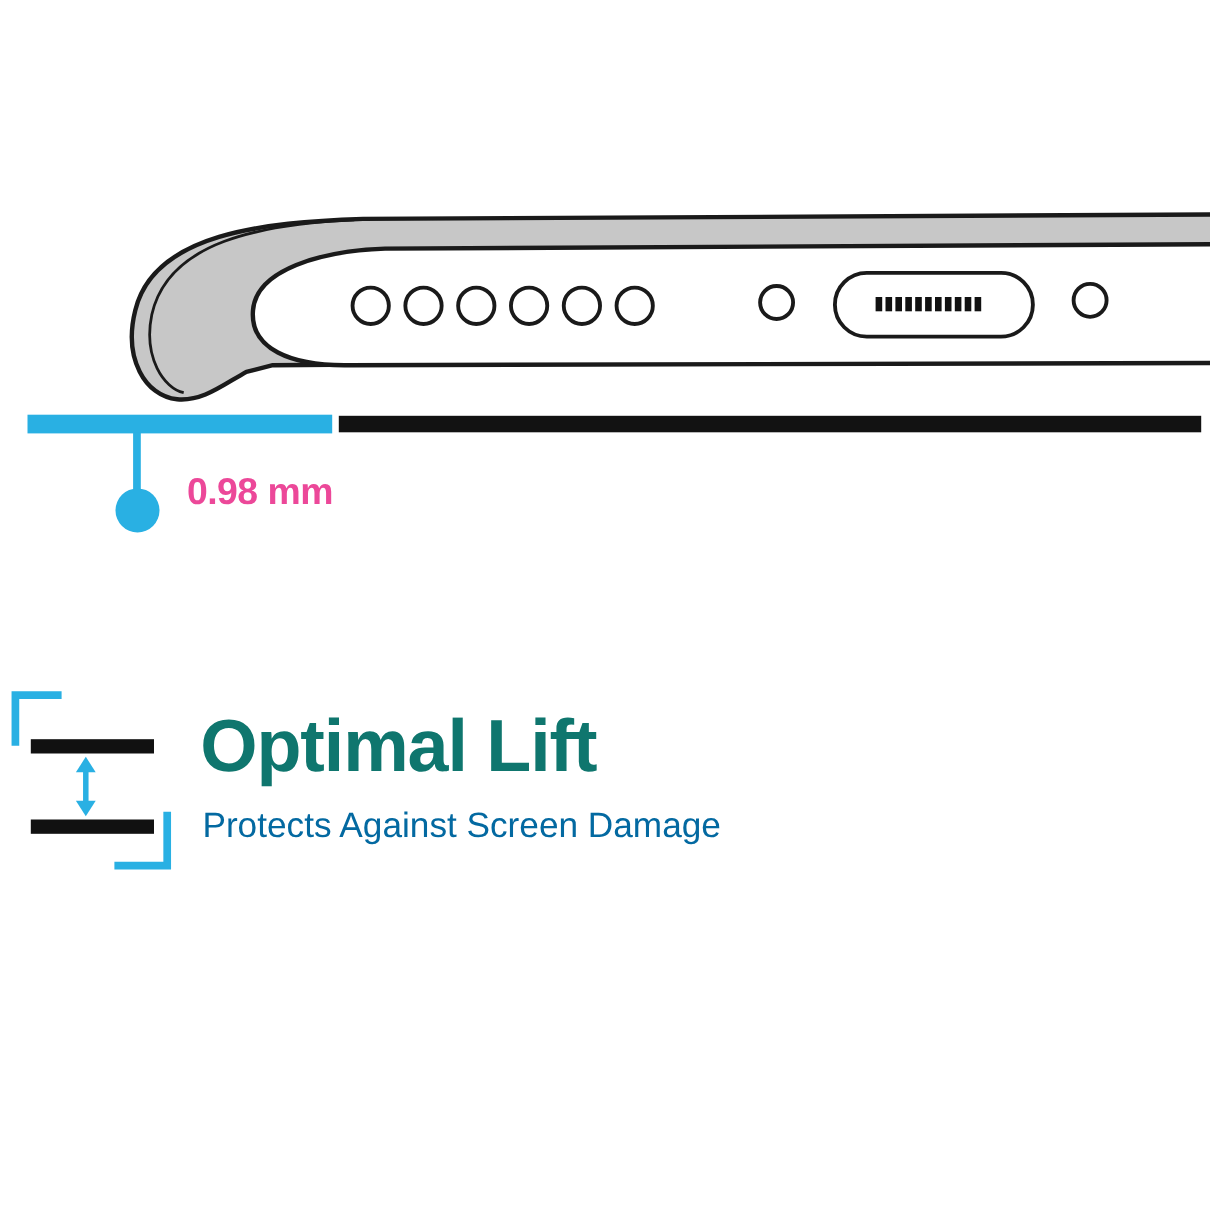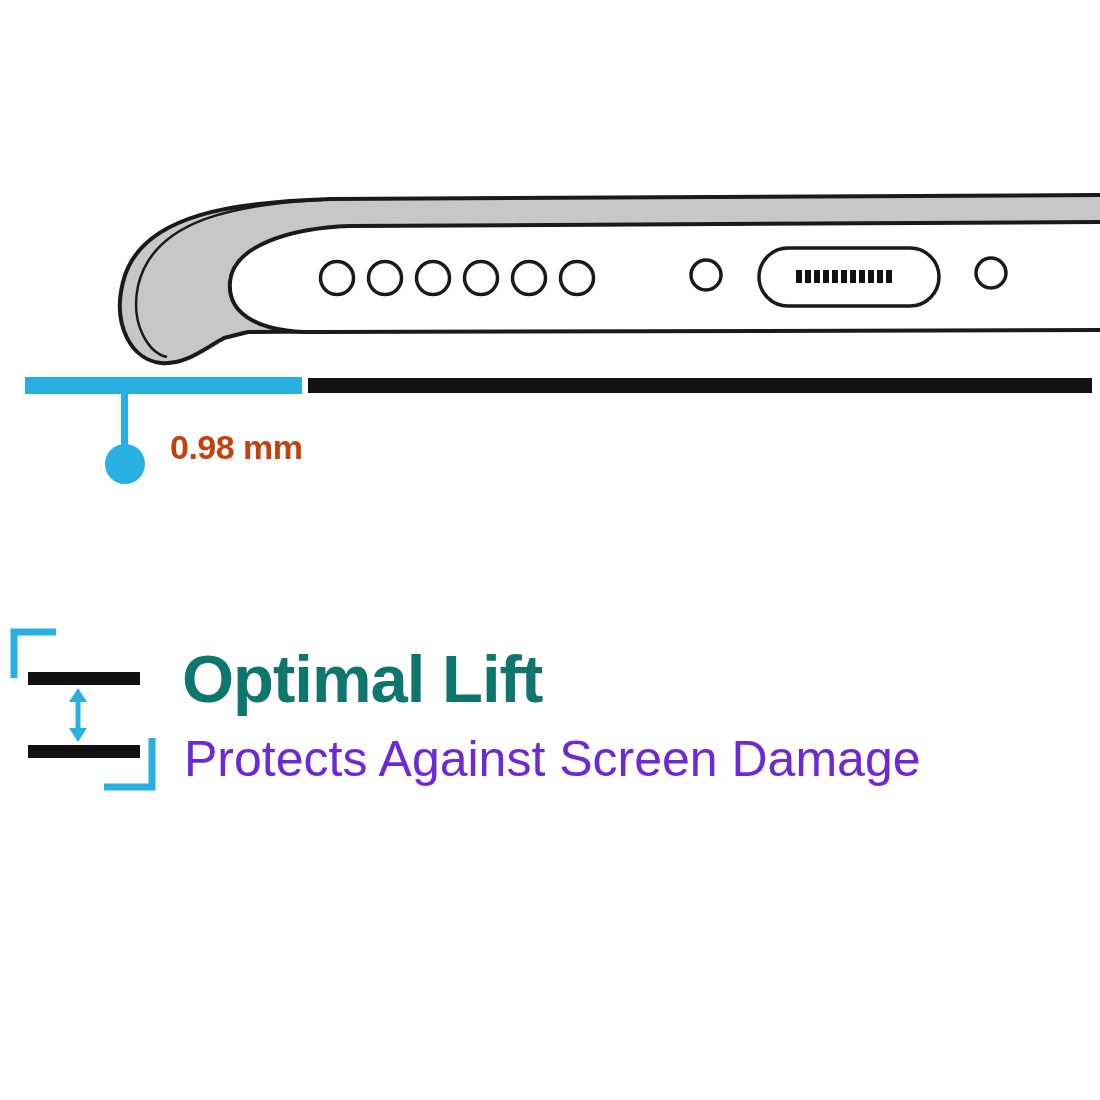--- a/index.html
+++ b/index.html
@@ -11,30 +11,30 @@
     font-family:"Liberation Sans", sans-serif;
   }
   .phone-svg{position:absolute;left:0;top:0;width:1100px;height:400px;}
   .bar{position:absolute;}
   .bar-cyan{left:25px;top:377px;width:277px;height:17px;background:#29b0e3;}
   .bar-black{left:308px;top:378px;width:784px;height:15px;background:#121212;}
   .measure-stem{position:absolute;left:121px;top:393px;width:7px;height:56px;background:#29b0e3;}
   .measure-dot{position:absolute;left:105px;top:444px;width:40px;height:40px;border-radius:50%;background:#29b0e3;}
   .measure-label{
     position:absolute;left:170px;top:428px;
-    font-size:34px;font-weight:bold;color:#c2410c;letter-spacing:-0.5px;
+    font-size:34px;font-weight:bold;color:#ec4899;letter-spacing:-0.5px;
   }
   .lift-icon{position:absolute;left:2px;top:622px;width:170px;height:180px;}
   .feature-title{
     position:absolute;left:182px;top:645px;margin:0;
     font-size:67px;font-weight:bold;color:#0f766e;letter-spacing:-1px;line-height:1;
   }
   .feature-subtitle{
     position:absolute;left:184px;top:734px;
-    font-size:50px;font-weight:normal;color:#6d28d9;line-height:1;
+    font-size:32px;font-weight:normal;color:#0369a1;line-height:1;
   }
 </style>
 </head>
 <body>
 
 <div class="canvas">
 
   <svg class="phone-svg" viewBox="0 0 1100 400" aria-hidden="true">
 
     <path d="M 1112 195 L 330 199 C 240 202 140 212 123 282 C 112 326 132 360 161 363 C 184 365 201 351 224 338 L 248 332 L 1112 325 Z" fill="#c7c7c7" stroke="#1a1a1a" stroke-width="4" stroke-linejoin="round"></path>

